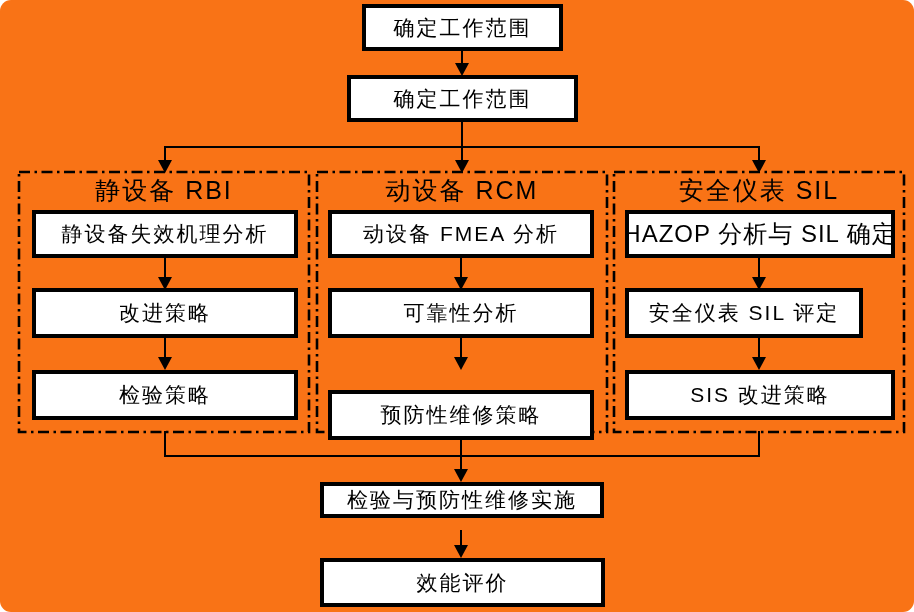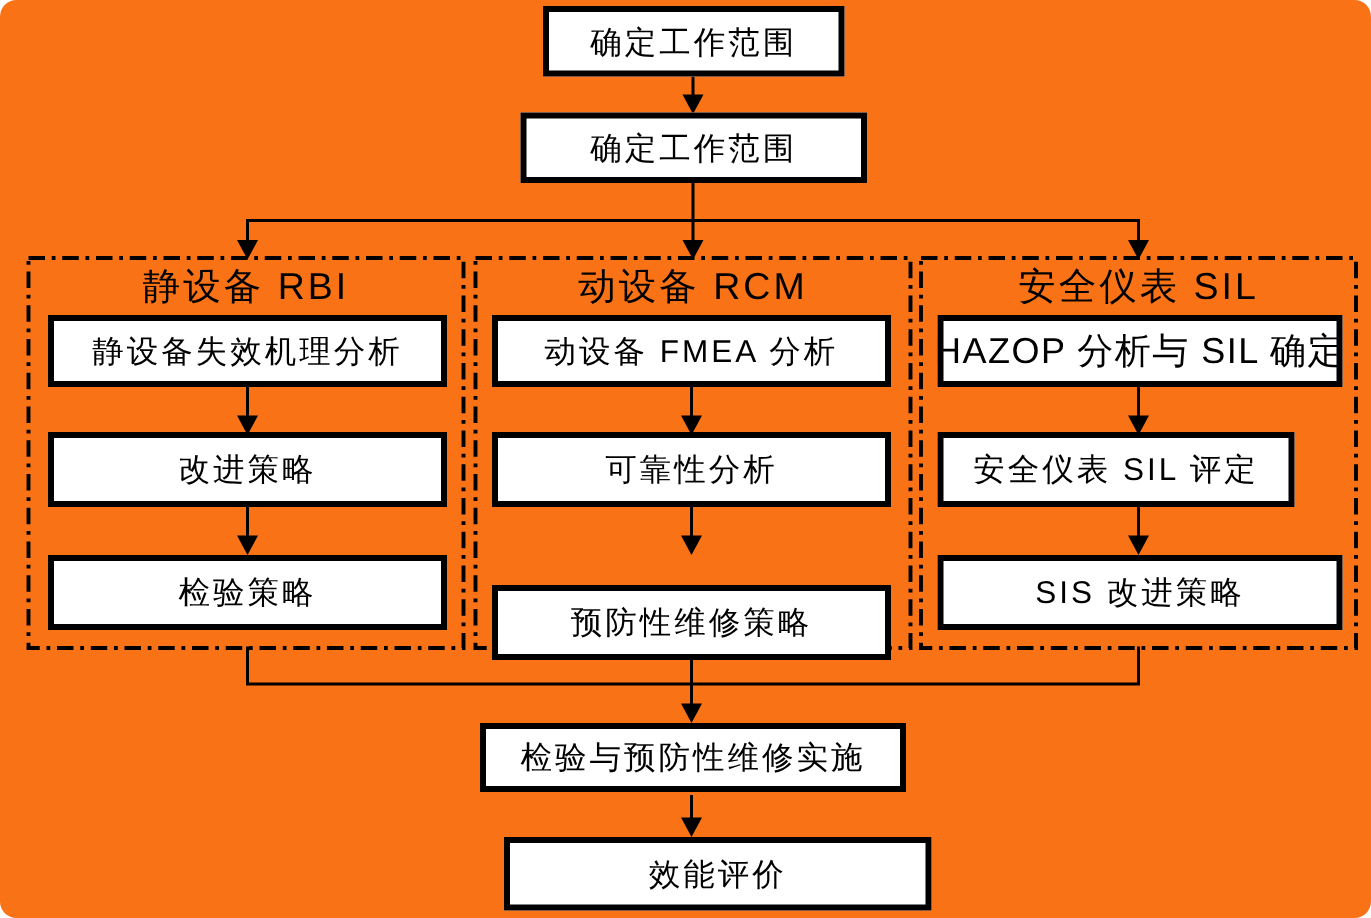--- a/index.html
+++ b/index.html
@@ -54,22 +54,22 @@
   #node-rbi-step-3 { left: 32px;  top: 370px; width: 266px; height: 50px; }
 
   #node-rcm-step-1 { left: 328px; top: 210px; width: 266px; height: 48px; }
   #node-rcm-step-2 { left: 328px; top: 288px; width: 266px; height: 50px; }
   #node-rcm-step-3 { left: 328px; top: 370px; width: 266px; height: 50px; margin-top: 20px; }
 
   #node-sil-step-1 { left: 625px; top: 210px; width: 270px; height: 48px; font-size: 24px; letter-spacing: 1px; }
   #node-sil-step-2 { left: 625px; top: 288px; width: 238px; height: 50px; }
   #node-sil-step-3 { left: 625px; top: 370px; width: 270px; height: 50px; }
 
-  #node-implementation { left: 320px; top: 482px; width: 284px; height: 46px; }
-  #node-evaluation     { left: 336px; top: 558px; width: 285px; height: 49px; }
+  #node-implementation { left: 320px; top: 482px; width: 284px; height: 36px; }
+  #node-evaluation     { left: 320px; top: 558px; width: 285px; height: 49px; }
 </style>
 </head>
 <body>
 
 <div id="canvas">
 
   <svg id="connector-layer" viewBox="0 0 914 612" xmlns="http://www.w3.org/2000/svg" fill="none" stroke="#000000" stroke-width="2">
 
     <rect x="19" y="172" width="290" height="260" stroke-width="2.6" stroke-dasharray="11 4.5 2.5 4.5"></rect>
     <rect x="317" y="172" width="290" height="260" stroke-width="2.6" stroke-dasharray="11 4.5 2.5 4.5"></rect>

